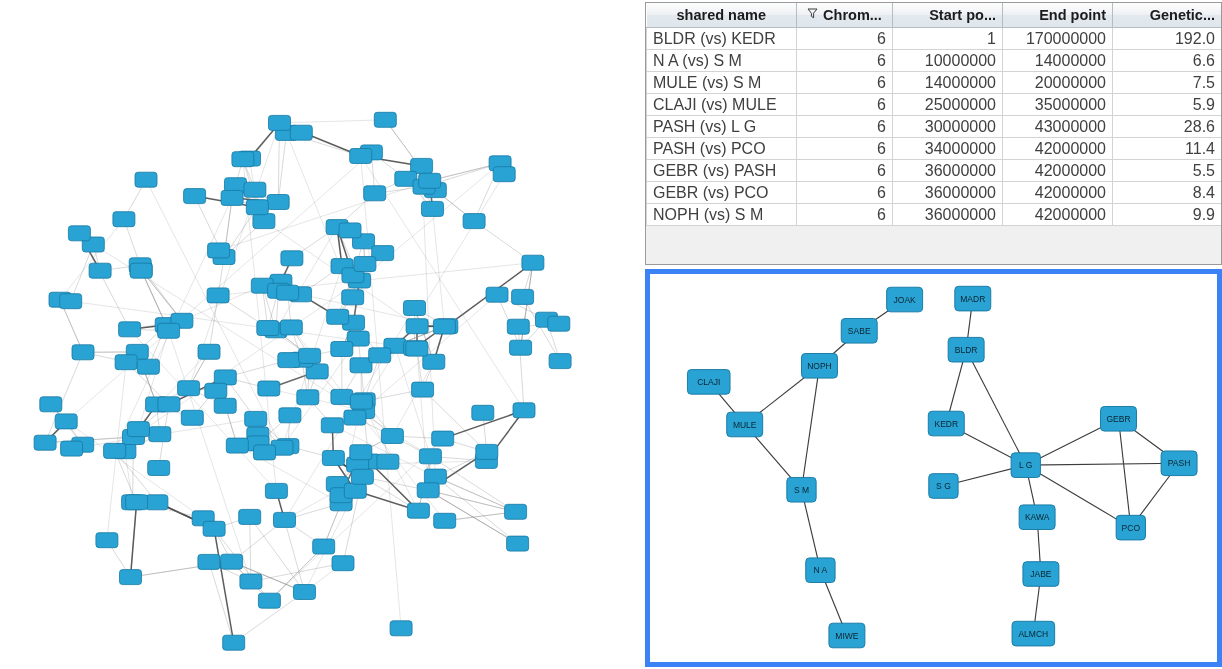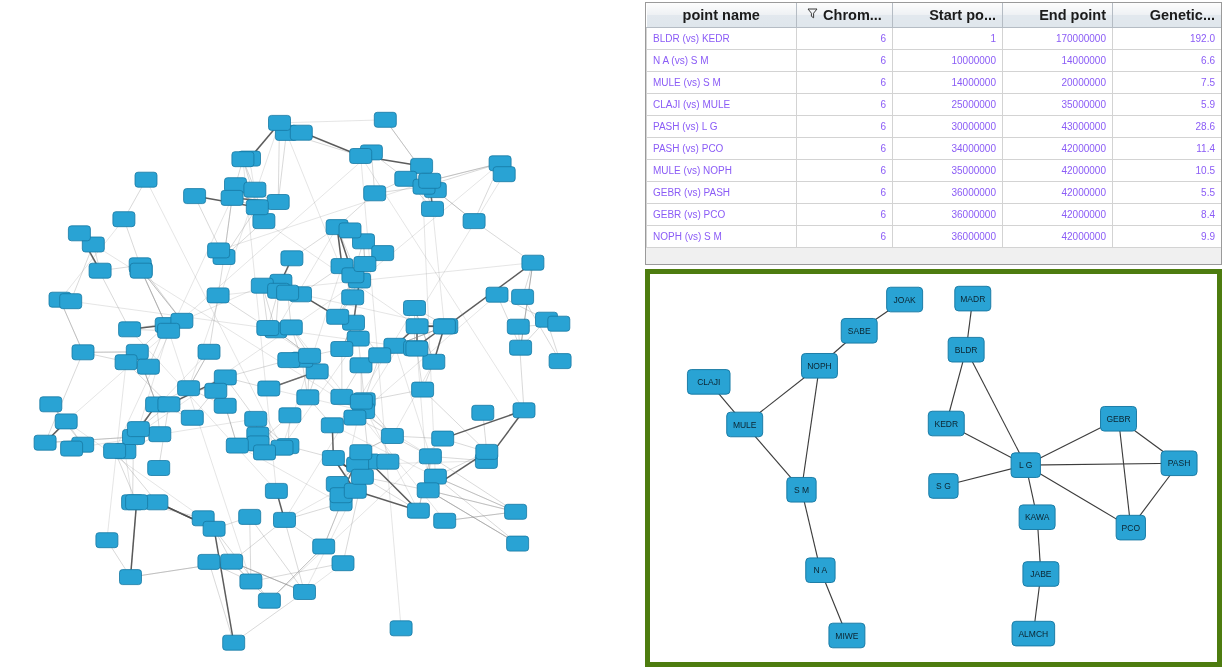--- a/index.html
+++ b/index.html
@@ -62,22 +62,22 @@
     text-align: center;
     white-space: nowrap;
     overflow: hidden;
   }
   table.grid th.first-col { border-left: none; }
   table.grid td {
     border: 1px solid #d3d3d3;
     border-top: none;
     height: 21px;
     padding: 0 6px;
-    font-size: 10px;
-    color: #8b5cf6;
+    font-size: 16px;
+    color: #404040;
     white-space: nowrap;
     overflow: hidden;
     background: #ffffff;
   }
   td.c-name { text-align: left; }
   td.c-num  { text-align: right; }
   .filter-icon {
     display: inline-block;
     vertical-align: middle;
     margin-right: 3px;
@@ -86,21 +86,21 @@
   }
   .hdr-inner { display:flex; align-items:center; justify-content:center; gap:2px; }
   .hdr-right { justify-content:flex-end;align-items:center; }
 
   
   #small-network {
     position: absolute;
     left: 0; top: 269px;
     width: 577px; height: 398px;
     background: #ffffff;
-    border: 5px solid #4d7c0f;
+    border: 5px solid #3b82f6;
     box-sizing: border-box;
     overflow: hidden;
   }
   #small-network svg { display:block; }
 
   .node-rect {
     fill: #29a3d4;
     stroke: #1779a3;
     stroke-width: 1;
   }
@@ -680,21 +680,21 @@
           <col style="width:150px">
           <col style="width:96px">
           <col style="width:110px">
           <col style="width:110px">
           <col style="width:109px">
         </colgroup>
         <thead>
           <tr>
             <th class="first-col">
               <div class="hdr-inner">
-                <span>point name</span>
+                <span>shared name</span>
               </div>
             </th>
             <th>
               <div class="hdr-inner">
                 <span class="filter-icon">
                   <svg width="11" height="11" viewBox="0 0 11 11">
                     <polygon points="1,1 10,1 6.6,5.2 6.6,9.8 4.4,8.3 4.4,5.2" fill="none" stroke="#3a3a3a" stroke-width="1"></polygon>
                   </svg>
                 </span>
                 <span>Chrom...</span>
@@ -754,27 +754,20 @@
               <td class="c-num">28.6</td>
             </tr>
             <tr>
               <td class="c-name">PASH (vs) PCO</td>
               <td class="c-num">6</td>
               <td class="c-num">34000000</td>
               <td class="c-num">42000000</td>
               <td class="c-num">11.4</td>
             </tr>
             <tr>
-              <td class="c-name">MULE (vs) NOPH</td>
-              <td class="c-num">6</td>
-              <td class="c-num">35000000</td>
-              <td class="c-num">42000000</td>
-              <td class="c-num">10.5</td>
-            </tr>
-            <tr>
               <td class="c-name">GEBR (vs) PASH</td>
               <td class="c-num">6</td>
               <td class="c-num">36000000</td>
               <td class="c-num">42000000</td>
               <td class="c-num">5.5</td>
             </tr>
             <tr>
               <td class="c-name">GEBR (vs) PCO</td>
               <td class="c-num">6</td>
               <td class="c-num">36000000</td>

